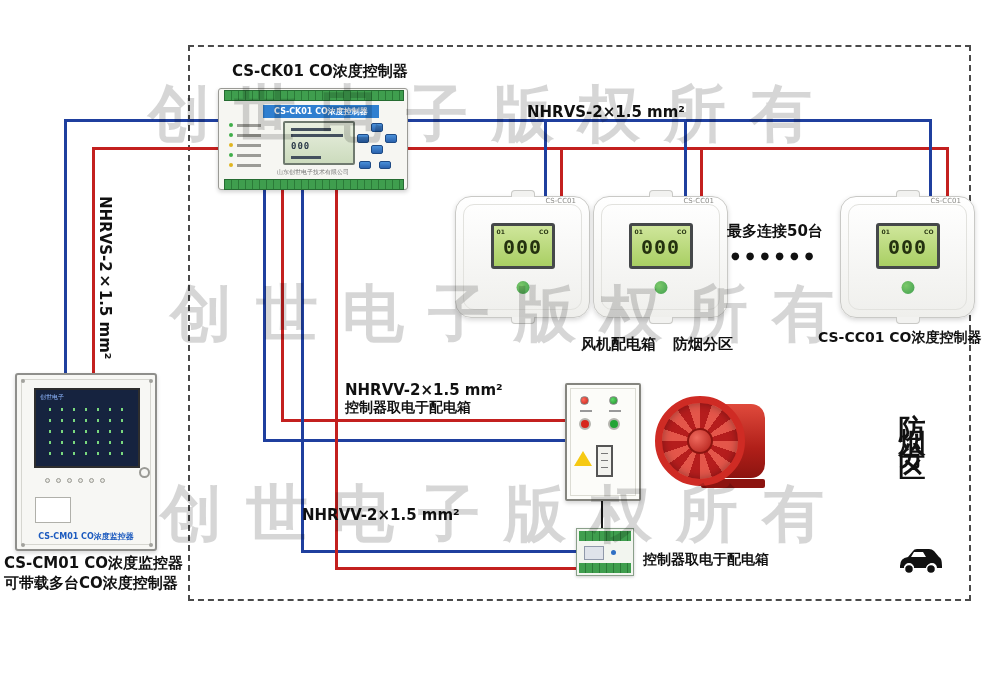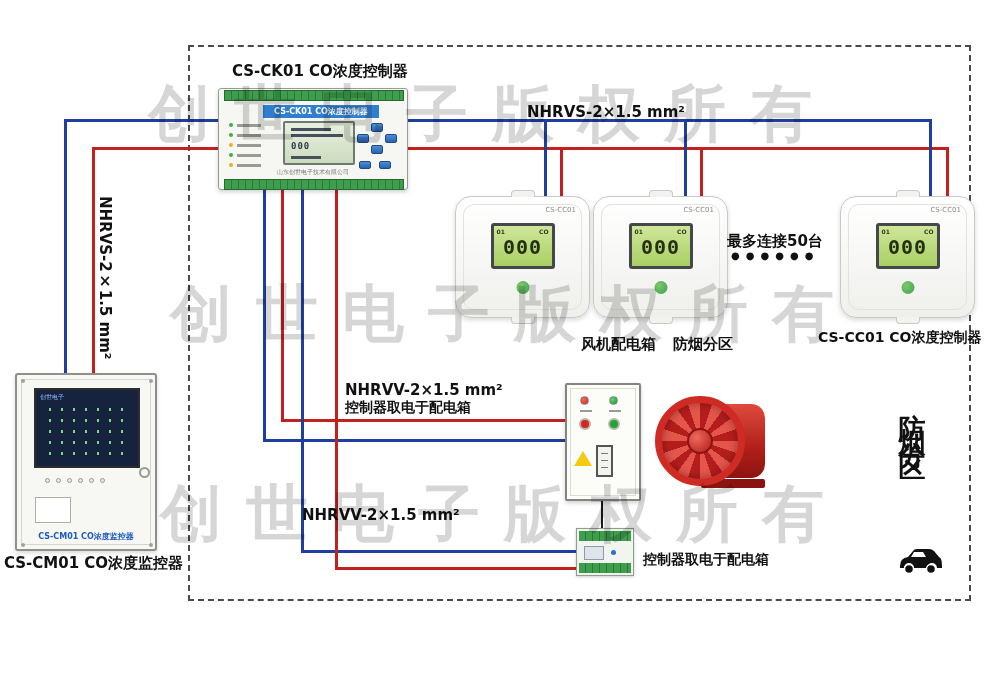--- a/index.html
+++ b/index.html
@@ -46,21 +46,21 @@
                  font-size: 6px; color: #777; white-space: nowrap; }
 
   
   .detector { position: absolute; width: 135px; height: 122px; background: linear-gradient(#ffffff, #efefec);
               border: 1px solid #c9c9c6; border-radius: 16px; box-shadow: 0 2px 5px rgba(0,0,0,.16); z-index: 10; }
   .detector .inner { position: absolute; inset: 7px; border: 1px solid #e2e2de; border-radius: 11px; }
   .detector .tab { position: absolute; left: 50%; transform: translateX(-50%); width: 24px; height: 7px;
                    background: #f2f2f0; border: 1px solid #c9c9c6; }
   .detector .tab.t { top: -7px; border-radius: 4px 4px 0 0; border-bottom: none; }
   .detector .tab.bt { bottom: -7px; border-radius: 0 0 4px 4px; border-top: none; }
-  .detector .model { position: absolute; top: 9px; right: 13px; font-size: 7px; color: #8a8a86; }
+  .detector .model { position: absolute; top: 0; right: 13px; font-size: 7px; color: #8a8a86; }
   .detector .lcd { position: absolute; left: 50%; transform: translateX(-50%); top: 26px; width: 64px; height: 46px;
                    background: linear-gradient(#cfe69b, #a9cf63); border: 3px solid #45484a; border-radius: 3px; }
   .detector .lcd .toprow { display: flex; justify-content: space-between; font-size: 6px; font-weight: bold;
                            color: #2c3a16; padding: 2px 3px 0 3px; }
   .detector .lcd .val { text-align: center; font-family: "DejaVu Sans Mono", monospace; font-size: 20px;
                         font-weight: bold; color: #24310f; letter-spacing: 1px; line-height: 24px; }
   .detector .logo { position: absolute; left: 50%; transform: translateX(-50%); top: 84px; width: 13px; height: 13px;
                     border-radius: 50%; background: radial-gradient(circle at 35% 35%, #7cc96a, #3f9e4e); }
   .dots { position: absolute; font-size: 10px; font-weight: bold; letter-spacing: 6px; color: #111; z-index: 12; }
 
@@ -295,35 +295,36 @@
     <div class="strip" style="top:2px;"></div>
     <div class="strip" style="bottom:2px;"></div>
     <div class="chip"></div>
     <span class="led"></span>
   </div>
 
   <div class="lbl f15" style="left:232px; top:62px;">CS-CK01 CO浓度控制器</div>
   <div class="lbl f15" style="left:527px; top:103px;">NHRVS-2×1.5 mm²</div>
   <div class="lbl f15 vert" style="left:96px; top:196px;">NHRVS-2×1.5 mm²</div>
 
-  <div class="lbl f15" style="left:727px; top:222px;margin-top:10px;">最多连接50台</div>
+  <div class="lbl f15" style="left:727px; top:222px;">最多连接50台</div>
   <div class="dots" style="left:731px; top:250px;">●●●●●●</div>
 
   <div class="lbl f15" style="left:581px; top:335px;text-align:right;">风机配电箱</div>
   <div class="lbl f15" style="left:673px; top:335px;">防烟分区</div>
   <div class="lbl f14" style="left:818px; top:329px;">CS-CC01 CO浓度控制器</div>
 
   <div class="lbl f15" style="left:345px; top:381px;">NHRVV-2×1.5 mm²</div>
   <div class="lbl f14" style="left:345px; top:399px;text-align:center;">控制器取电于配电箱</div>
 
   <div class="lbl f15" style="left:302px; top:506px;">NHRVV-2×1.5 mm²</div>
 
   <div class="lbl f14" style="left:643px; top:551px;">控制器取电于配电箱</div>
 
   <div class="lbl f15" style="left:4px; top:554px;">CS-CM01 CO浓度监控器</div>
+  <div class="lbl f15" style="left:4px; top:574px;">可带载多台CO浓度控制器</div>
 
   <div class="zone-label">防烟分区</div>
   <div class="car">
     <svg width="44" height="30" viewBox="0 0 44 30">
       <path d="M2 20 q0 -8 8 -9 l5 -6 q1 -2 4 -2 h12 q3 0 5 2 l5 6 q3 1 3 9 v2 h-5 a5 5 0 0 0 -10 0 h-13 a5 5 0 0 0 -10 0 h-4 z" fill="#111"></path>
       <path d="M16 6 h9 l3 5 h-15 z" fill="#fff"></path>
       <circle cx="11" cy="23" r="4.5" fill="#111" stroke="#fff" stroke-width="1.5"></circle>
       <circle cx="33" cy="23" r="4.5" fill="#111" stroke="#fff" stroke-width="1.5"></circle>
     </svg>
   </div>

